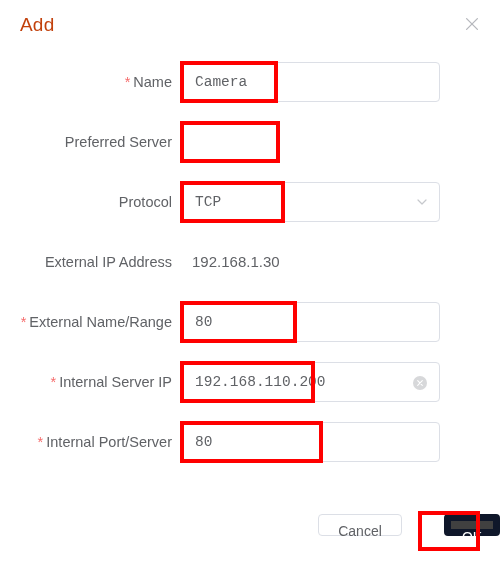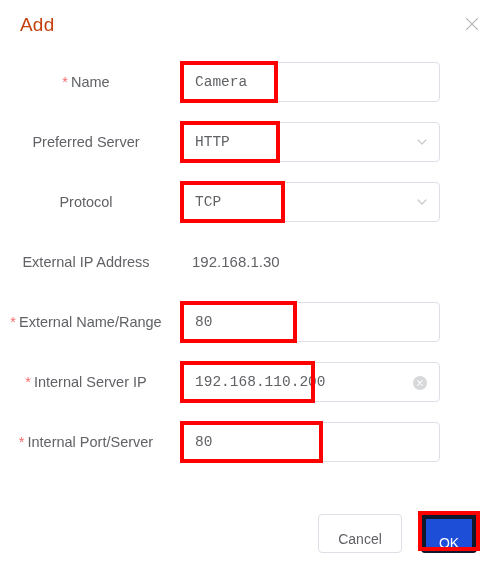--- a/index.html
+++ b/index.html
@@ -61,21 +61,21 @@
     position: relative;
     height: 60px;
   }
   .form-label {
     position: absolute;
     left: 0;
     top: 0;
     width: 172px;
     height: 40px;
     line-height: 40px;
-    text-align: center;
+    text-align: right;
     font-size: 14.5px;
     color: #606266;
     white-space: nowrap;
   }
   .req-star {
     color: #f56c6c;
     margin-right: 3px;
     font-size: 14.5px;
   }
   .field {
@@ -143,44 +143,44 @@
   
   .dialog-footer {
     position: absolute;
     left: 0;
     bottom: 0;
     width: 500px;
     height: 76px;
   }
   .btn {
     position: absolute;
-    height: 39px;
+    height: 22px;
     box-sizing: border-box;
     border-radius: 4px;
     font-size: 14px;
     font-family: "Liberation Sans", sans-serif;
     cursor: pointer;
     text-align: center;
     line-height: 32px;
-    padding: 8px;
+    padding: 0;
   }
   .btn-cancel {
     left: 318px;
     top: 14px;
     width: 84px;
     background: #ffffff;
     border: 1px solid #dcdfe6;
     color: #606266;
   }
   .btn-ok {
-    left: 421px;
+    left: 444px;
     top: 14px;
     width: 56px;
-    background: #1d4ed8;
-    border: 5px solid #0f172a;
+    background: #404040;
+    border: 7px solid #0f172a;
     color: #ffffff;
   }
   .hl-ok {
     left: 418px;
     top: 11px;
     width: 62px;
     height: 40px;
   }
 </style>
 </head>
@@ -200,28 +200,20 @@
   <div class="form" id="form-root">
       <div class="form-row">
         <div class="form-label"><span class="req-star">*</span><span>Name</span></div>
         <div class="field">
           <div class="field-text">Camera</div>
         </div>
         <div class="hl" style="left: 180px; top: -1px; width: 98px; height: 42px;"></div>
       </div>
       <div class="form-row">
         <div class="form-label"><span>Preferred Server</span></div>
-        <div class="field">
-          <div class="field-text">HTTP</div>
-          <span class="chevron-down-icon">
-            <svg viewBox="0 0 14 14" width="14" height="14" aria-hidden="true">
-              <path d="M3 5 L7 9 L11 5" stroke="currentColor" stroke-width="1.2" fill="none" stroke-linecap="round" stroke-linejoin="round"></path>
-            </svg>
-          </span>
-        </div>
         <div class="hl" style="left: 180px; top: -1px; width: 100px; height: 42px;"></div>
       </div>
       <div class="form-row">
         <div class="form-label"><span>Protocol</span></div>
         <div class="field">
           <div class="field-text">TCP</div>
           <span class="chevron-down-icon">
             <svg viewBox="0 0 14 14" width="14" height="14" aria-hidden="true">
               <path d="M3 5 L7 9 L11 5" stroke="currentColor" stroke-width="1.2" fill="none" stroke-linecap="round" stroke-linejoin="round"></path>
             </svg>

